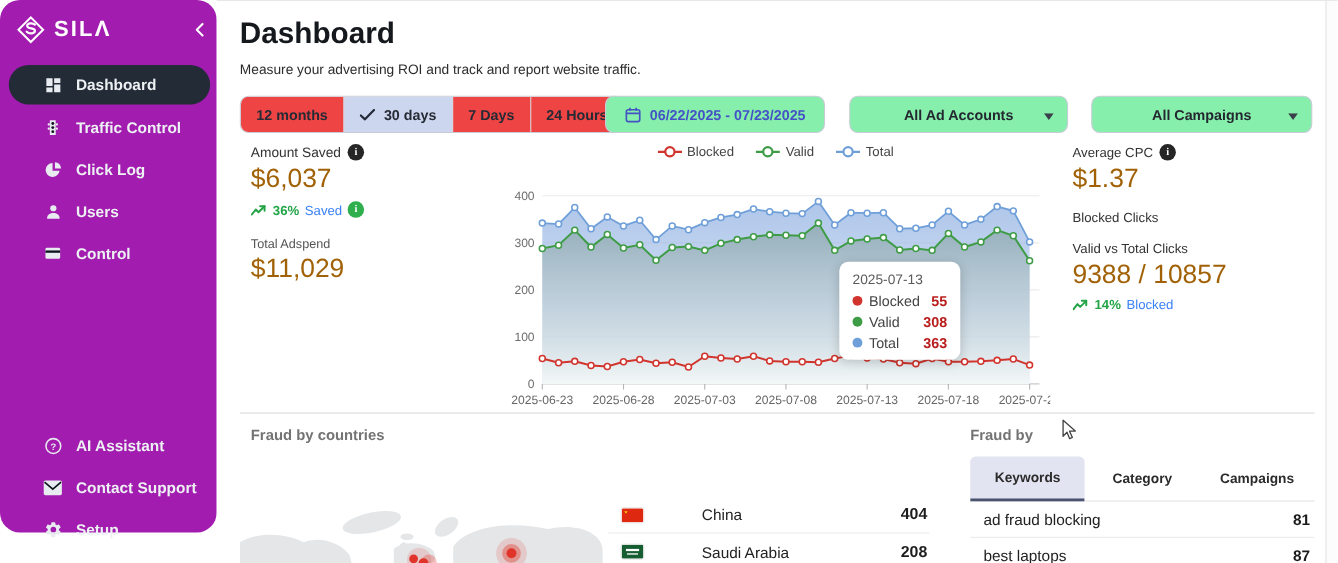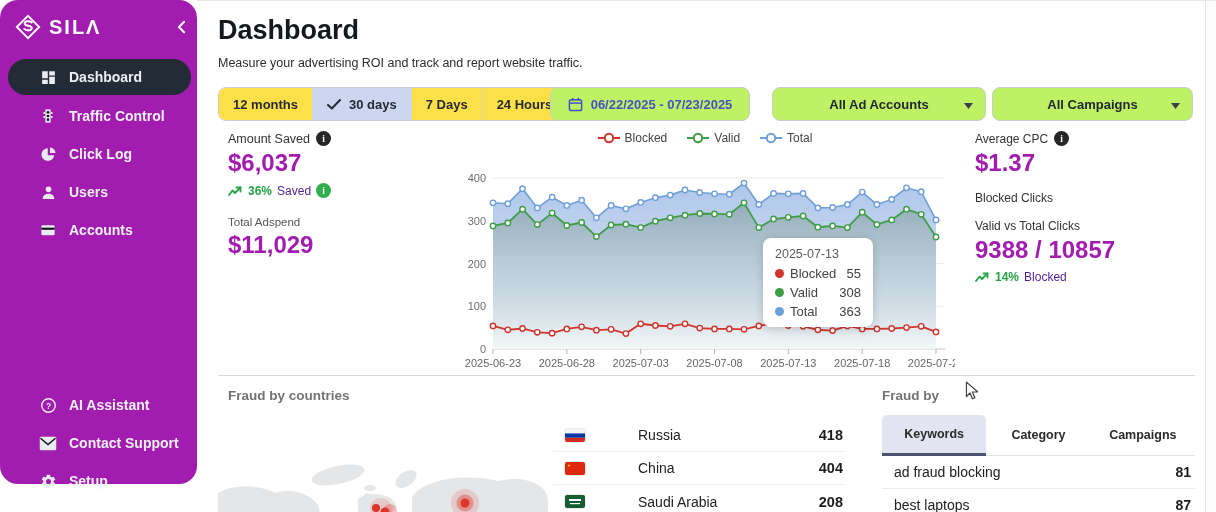--- a/index.html
+++ b/index.html
@@ -18,53 +18,53 @@
   .nav-item.active { background:#232b37; }
 
   
   .main { position:absolute; left:197px; top:0; width:1019px; height:512px; background:#fff; border-top:1px solid #e8e8e8; }
   .page-title { position:absolute; left:21px; top:14px; font-size:27px; font-weight:800; color:#15181d; }
   .page-sub { position:absolute; left:21px; top:55px; font-size:12.5px; color:#2d2d2d; }
 
   
   .seg { position:absolute; left:21px; top:86px; height:34px; display:flex; border:1px solid #c8ccd6; border-radius:8px; overflow:hidden; background:#fff; }
   .seg-btn { display:flex; align-items:center; justify-content:center; gap:8px; padding:0 14px;
-    font-size:13px; font-weight:700; color:#252a35; border-right:1px solid #d3d6dd; cursor:pointer; background:#fde047; }
+    font-size:13px; font-weight:700; color:#252a35; border-right:1px solid #d3d6dd; cursor:pointer; background:#ef4444; }
   .seg-btn:last-child { border-right:none; }
   .seg-btn.selected { background:#ccd6ee; }
-  .pill-btn { position:absolute; top:86px; height:34px; border:1px solid #c8ccd6; border-radius:8px; background:#bef264;
+  .pill-btn { position:absolute; top:86px; height:34px; border:1px solid #c8ccd6; border-radius:8px; background:#86efac;
     display:flex; align-items:center; justify-content:center; gap:8px; font-size:13px; cursor:pointer; }
   .date-btn { left:353px; width:200px; color:#4452c5; font-weight:700; }
   .dd-btn { font-weight:600; color:#23272f; }
   .dd-caret { position:absolute; right:12px; top:15px; }
 
   
   .stat-label { font-size:12.5px; color:#333; display:flex; align-items:center; gap:6px; }
-  .stat-big { font-size:24px; font-weight:700; color:#a21caf; margin-top:3px; }
+  .stat-big { font-size:24px; font-weight:400; color:#a16207; margin-top:3px; }
   .info-dot { width:15px; height:15px; border-radius:50%; background:#262626; color:#fff; font-size:9.5px; font-weight:700;
     display:inline-flex; align-items:center; justify-content:center; font-family:"Liberation Serif", serif; }
   .info-dot.green { background:#2fae4e; }
   .trend-row { display:flex; align-items:center; gap:5px; font-size:12px; margin-top:6px; }
   .trend-pct { color:#22a447; font-weight:700;text-align:right; }
-  .trend-suffix { color:#4c1d95;text-align:right; }
+  .trend-suffix { color:#3b82f6;text-align:right; }
   .stats-left { position:absolute; left:31px; top:130px; width:215px; }
   .stats-right { position:absolute; left:778px; top:130px; width:228px; }
   .mt18 { margin-top:18px; }  .mt14 { margin-top:14px; }
 
   
   .chart-wrap { position:absolute; left:258px; top:126px; width:500px; height:250px; overflow:hidden; }
   .legend { position:absolute; left:0; top:4px; width:100%; display:flex; justify-content:center; gap:20px; z-index:2; }
   .legend-item { display:flex; align-items:center; gap:5px; font-size:12px; color:#444; cursor:pointer; }
   .tooltip { position:absolute; left:308px; top:111px; width:110px; background:#fff; border-radius:8px;
     box-shadow:0 2px 10px rgba(0,0,0,.18); padding:9px 12px 8px; z-index:3; }
   .tip-title { font-size:12.5px; color:#5a5a5a; margin-bottom:5px; }
   .tip-row { display:flex; align-items:center; gap:6px; font-size:13px; margin-top:4px; }
   .tip-dot { width:9px; height:9px; border-radius:50%; flex:0 0 auto; }
   .tip-label { color:#444; flex:1; }
-  .tip-val { font-weight:400; color:#404040; }
+  .tip-val { font-weight:700; color:#b91c1c; }
 
   
   .divider { position:absolute; left:21px; top:374px; width:977px; height:0; border-top:1px solid #d9d9d9; }
   .section-title { position:absolute; font-size:13.5px; font-weight:700; color:#737373; }
   .country-row { position:absolute; left:356px; width:292px; height:33px; display:flex; align-items:center;
     border-bottom:1px solid #ececec; }
   .flag { width:20px; height:13px; border-radius:2px; margin-left:12px; flex:0 0 auto; overflow:hidden; box-shadow:0 0 0 1px rgba(0,0,0,.08); }
   .country-name { font-size:14px; color:#222; margin-left:53px; }
   .country-val { margin-left:auto; margin-right:2px; font-size:14.5px; font-weight:700; color:#1c1c1c; }
 
@@ -139,21 +139,21 @@
     </span>
     <span>Click Log</span>
   </div>
   <div class="nav-item" style="top:212px">
     <span class="ic">
       <svg width="18" height="16" viewBox="0 0 24 24" fill="#e8ebef">
           <rect x="2" y="5" width="20" height="15" rx="2"></rect>
           <rect x="2" y="8.5" width="20" height="3.2" fill="#0e1520"></rect>
         </svg>
     </span>
-    <span>Accounts</span>
+    <span>Control</span>
   </div>
 
   <div class="nav-item" style="top:387px">
     <span class="ic">
       <svg width="17" height="17" viewBox="0 0 24 24">
           <circle cx="12" cy="12" r="9.5" fill="none" stroke="#e8ebef" stroke-width="2"></circle>
           <text x="12" y="16.5" text-anchor="middle" font-size="12" font-weight="bold" fill="#e8ebef">?</text>
         </svg>
     </span>
     <span>AI Assistant</span>
@@ -202,21 +202,21 @@
   <div class="pill-btn date-btn">
     <svg width="15" height="15" viewBox="0 0 16 16">
         <rect x="1.5" y="3" width="13" height="11.5" rx="2" fill="none" stroke="#4452c5" stroke-width="1.6"></rect>
         <line x1="1.5" y1="6.5" x2="14.5" y2="6.5" stroke="#4452c5" stroke-width="1.6"></line>
         <line x1="5" y1="1" x2="5" y2="4" stroke="#4452c5" stroke-width="1.6"></line>
         <line x1="11" y1="1" x2="11" y2="4" stroke="#4452c5" stroke-width="1.6"></line>
       </svg>
     <span>06/22/2025 - 07/23/2025</span>
   </div>
 
-  <div class="pill-btn dd-btn" style="left:575px;width:214px">
+  <div class="pill-btn dd-btn" style="left:575px;width:199px">
     <span>All Ad Accounts</span>
     <svg class="dd-caret" width="9" height="6" viewBox="0 0 9 6">
         <polygon points="0,0 9,0 4.5,6" fill="#3a3f4a"></polygon>
       </svg>
   </div>
   <div class="pill-btn dd-btn" style="left:795px;width:201px">
     <span>All Campaigns</span>
     <svg class="dd-caret" width="9" height="6" viewBox="0 0 9 6">
         <polygon points="0,0 9,0 4.5,6" fill="#3a3f4a"></polygon>
       </svg>
@@ -459,31 +459,20 @@
       <circle cx="247" cy="94" r="14" fill="rgba(224,52,43,0.16)"></circle>
       <circle cx="247" cy="94" r="8.5" fill="rgba(224,52,43,0.38)"></circle>
       <circle cx="247" cy="94" r="4.5" fill="#e0342b"></circle>
       <circle cx="163" cy="100" r="11" fill="rgba(224,52,43,0.16)"></circle>
       <circle cx="172" cy="102" r="7" fill="rgba(224,52,43,0.3)"></circle>
       <circle cx="158" cy="99" r="4" fill="#e0342b"></circle>
       <circle cx="167" cy="103" r="4.5" fill="#e0342b"></circle>
     </g>
   </svg>
 
-  <div class="country-row" style="top:418px">
-    <div class="flag">
-      <svg width="20" height="13">
-          <rect width="20" height="4.4" y="0" fill="#f5f5f5"></rect>
-          <rect width="20" height="4.4" y="4.4" fill="#0039a6"></rect>
-          <rect width="20" height="4.4" y="8.8" fill="#d52b1e"></rect>
-        </svg>
-    </div>
-    <span class="country-name">Russia</span>
-    <span class="country-val">418</span>
-  </div>
   <div class="country-row" style="top:451px">
     <div class="flag">
       <svg width="20" height="13">
           <rect width="20" height="13" fill="#de2910"></rect>
           <polygon points="4,2 5,4.8 2.2,3 5.8,3 3,4.8" fill="#ffde00"></polygon>
         </svg>
     </div>
     <span class="country-name">China</span>
     <span class="country-val">404</span>
   </div>

